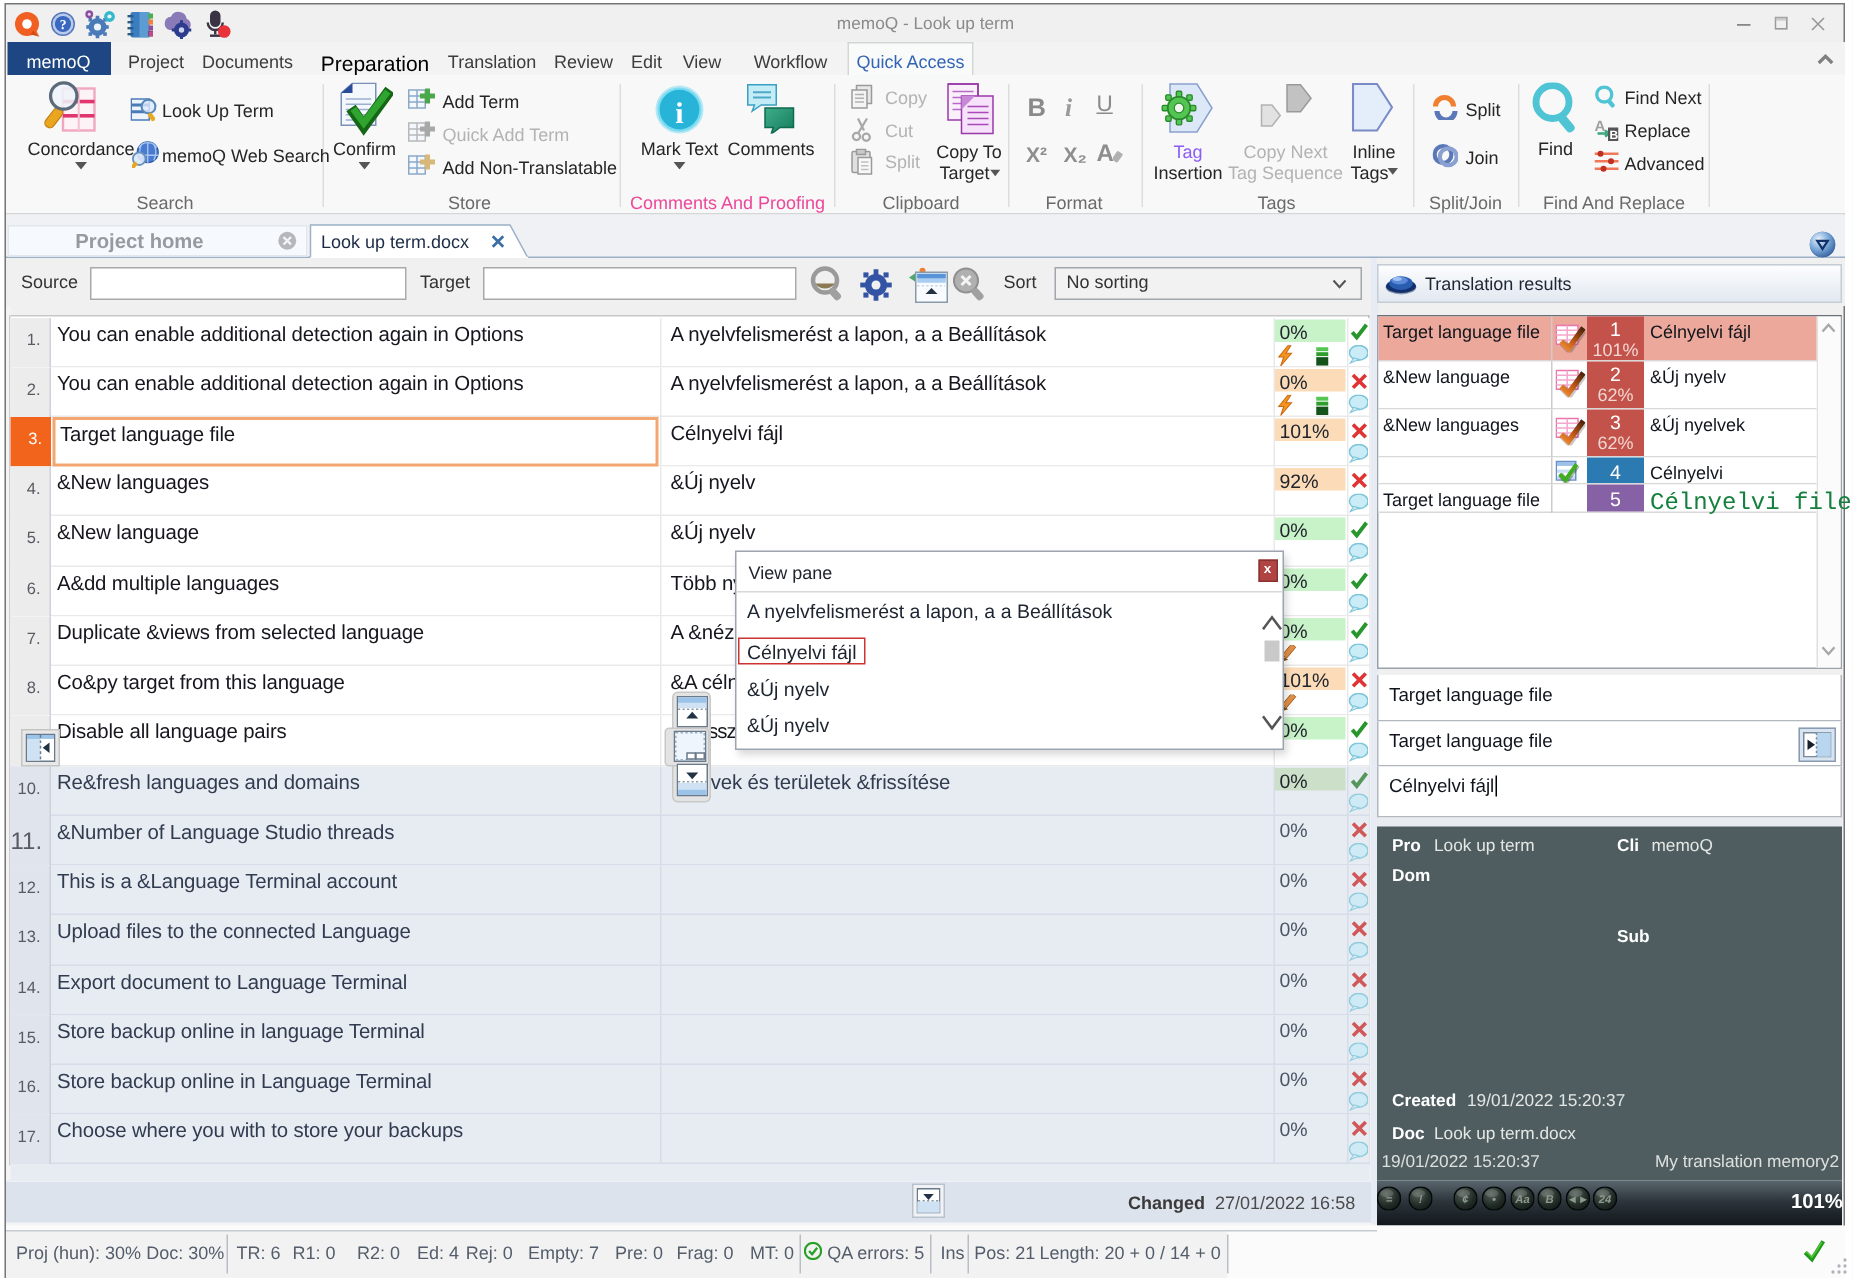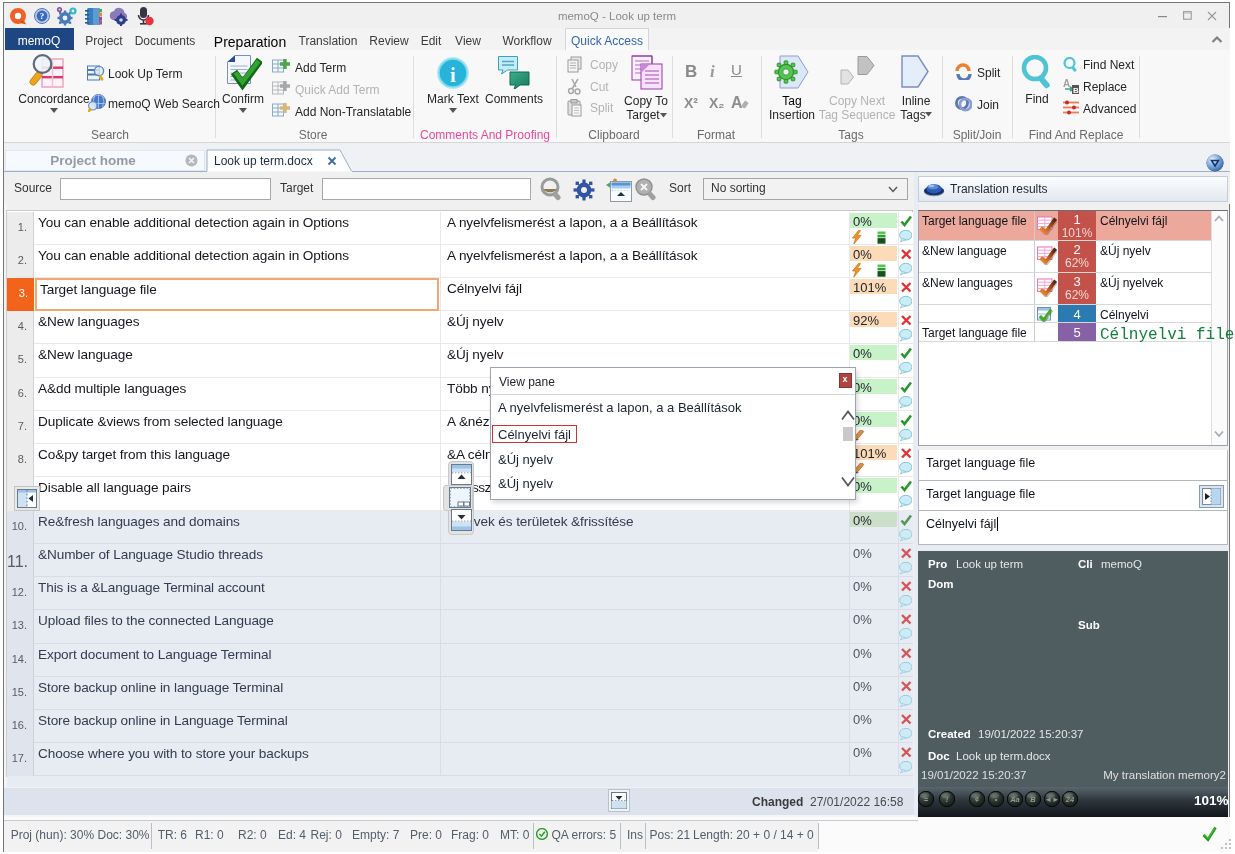--- a/index.html
+++ b/index.html
@@ -279,21 +279,21 @@
       <rect x="11.2" y="1.8" width="3.6" height="3.6" rx="0.8"></rect>
       <rect x="11.2" y="20.6" width="3.6" height="3.6" rx="0.8"></rect>
       <rect x="1.8" y="11.2" width="3.6" height="3.6" rx="0.8"></rect>
       <rect x="20.6" y="11.2" width="3.6" height="3.6" rx="0.8"></rect>
       <rect x="4.2" y="4.2" width="3.6" height="3.6" rx="0.8"></rect>
       <rect x="18.2" y="4.2" width="3.6" height="3.6" rx="0.8"></rect>
       <rect x="4.2" y="18.2" width="3.6" height="3.6" rx="0.8"></rect>
       <rect x="18.2" y="18.2" width="3.6" height="3.6" rx="0.8"></rect>
     </g>
   </svg>
-<div class="t" style="left:792px;top:94px;transform:translateX(-50%);font-size:12px;color:#000000;">Tag</div>
+<div class="t" style="left:792px;top:94px;transform:translateX(-50%);font-size:12px;color:#8b5cf6;">Tag</div>
 <div class="t" style="left:792px;top:108px;transform:translateX(-50%);font-size:12px;color:#262626;">Insertion</div>
 <svg class="a" style="left:838px;top:56px;" width="40" height="34" viewBox="0 0 40 34">
     <path d="M20 0.5 h9 l7 9 l-7 9 h-9 Z" fill="#c2c2c2" stroke="#9a9a9a"></path>
     <path d="M3 14 h7 l5.5 7 l-5.5 7 h-7 Z" fill="#e2e2e2" stroke="#b2b2b2"></path>
   </svg>
 <div class="t" style="left:857px;top:94px;transform:translateX(-50%);font-size:12px;color:#b3b3b3;">Copy Next</div>
 <div class="t" style="left:857px;top:108px;transform:translateX(-50%);font-size:12px;color:#b3b3b3;">Tag Sequence</div>
 <svg class="a" style="left:901px;top:55px;" width="28" height="34" viewBox="0 0 28 34">
     <path d="M1 1 h16 l10 15.5 l-10 15.5 h-16 Z" fill="#e4edfa" stroke="#7a8cc8" stroke-width="1.4"></path>
   </svg>

